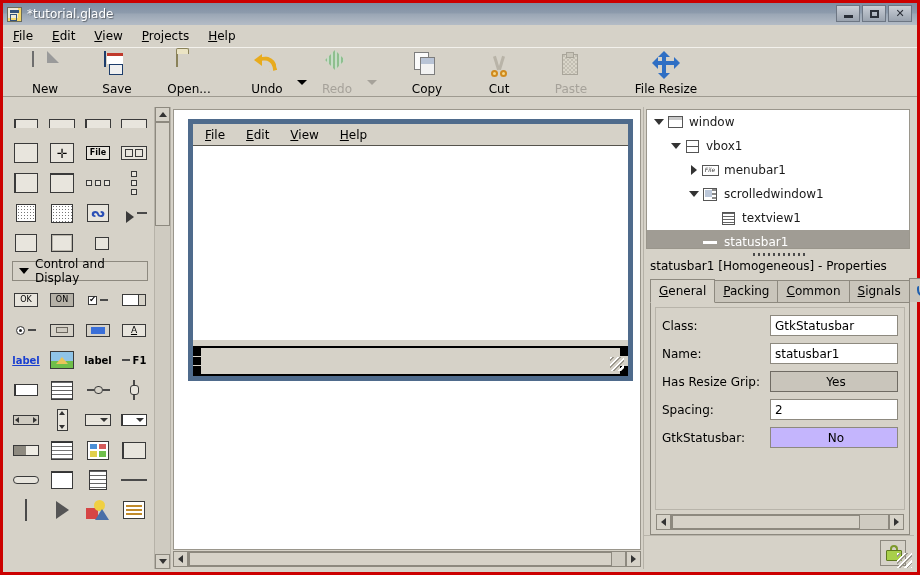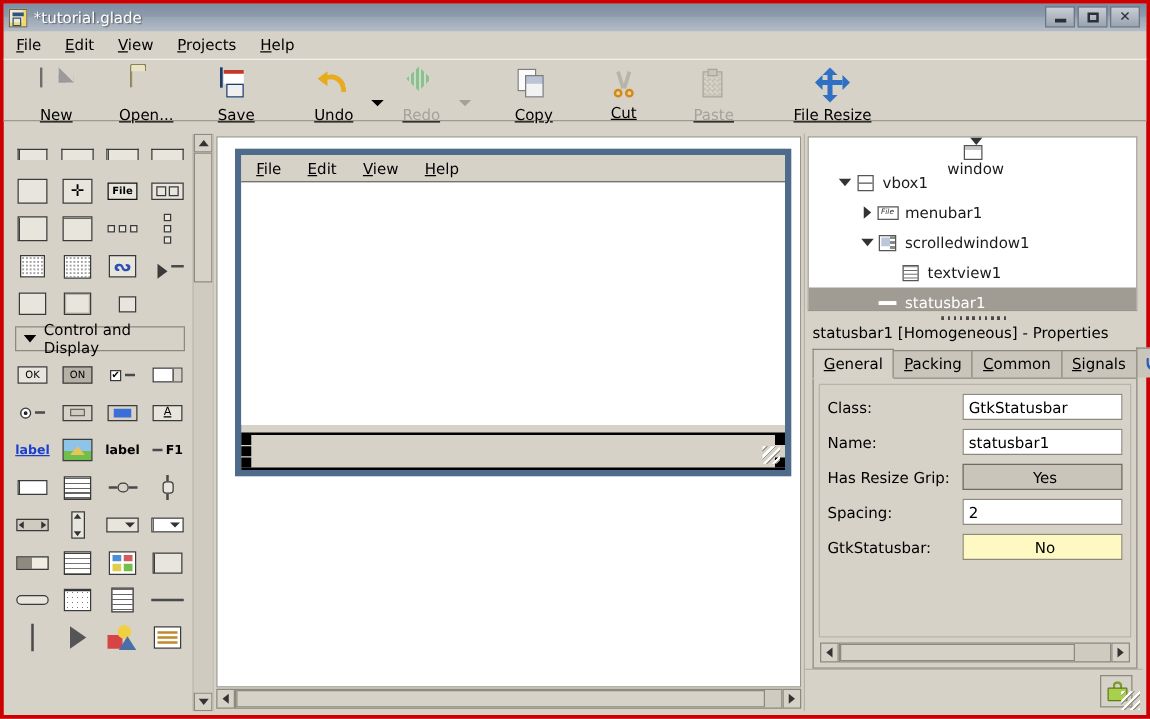--- a/index.html
+++ b/index.html
@@ -61,21 +61,21 @@
     border-bottom:1px solid #d6d2c8;
   }
   #menubar .mi { color:#000; font-size:12px; cursor:default; }
   #menubar .mi u { text-decoration:underline; }
 
   
   #toolbar {
     height:50px; background:#d6d2c8;
     border-top:1px solid #f3f1ec;
     border-bottom:1px solid #9e9a90;
-    display:flex; align-items:flex-start; padding:2px 6px 0 6px;text-decoration:underline;
+    display:flex; align-items:flex-end; padding:2px 6px 0 6px;
   }
   .tbtn {
     width:72px; display:flex; flex-direction:column;
     align-items:center; justify-content:flex-start;
     padding-top:5px; position:relative;
   }
   .tbtn.wide { width:92px; }
   .tbtn .tlabel { font-size:12px; margin-top:4px; color:#000; }
   .tbtn.disabled .tlabel { color:#a6a29a; }
   .tbtn.active {
@@ -262,21 +262,21 @@
   #prop-frame{
     flex:1; border:1px solid #8d897f; margin:0 4px 0 6px; background:#d6d2c8;
     display:flex; flex-direction:column; overflow:hidden;
   }
   #prop-inner{ padding:6px 6px 4px 6px; border:1px solid #b8b4aa; margin:4px; flex:1;}
   .prow{display:flex;align-items:center;height:23px;margin-bottom:5px;}
   .plabel{width:108px;text-align:left;padding-right:6px;font-size:12px;}
   .pvalue{flex:1;height:21px;background:#fff;border:1px solid #8d897f;
      display:flex;align-items:center;padding-left:4px;font-size:12px;}
   .pvalue.btn{background:#c9c5bb;justify-content:center;border:1px solid #6f6b63;}
-  .pvalue.btn2{background:#fef9c3;justify-content:center;border:1px solid #8d897f;}
+  .pvalue.btn2{background:#c4b5fd;justify-content:center;border:1px solid #8d897f;}
   #prop-hsb{height:16px;display:flex;margin:0 5px 4px 5px;}
   #bottom-bar{height:34px;display:flex;align-items:center;justify-content:flex-end;padding-right:8px;border-top:1px solid #b8b4aa;}
   .lock-btn{width:26px;height:26px;background:#d6d2c8;border:1px solid #8d897f;position:relative;}
   .lock-body{position:absolute;left:5px;bottom:4px;width:16px;height:11px;background:#a8d04a;border:1px solid #5f7a1f;border-radius:1px;}
   .lock-sh{position:absolute;left:9px;top:4px;width:8px;height:7px;border:2px solid #7d9a2c;border-bottom:none;border-radius:4px 4px 0 0;}
   #win-grip{
     position:absolute;right:5px;bottom:4px;width:15px;height:15px;
     background:repeating-linear-gradient(135deg,#fff 0 2px,#9a968c 2px 3px,transparent 3px 5px);
   }
 </style>
@@ -308,26 +308,26 @@
     <span class="mi"><u>P</u>rojects</span>
     <span class="mi"><u>H</u>elp</span>
   </div>
 
   <div id="toolbar">
     <div class="tbtn">
       <span class="ico"><span class="ico-new"></span></span>
       <span class="tlabel">New</span>
     </div>
     <div class="tbtn">
+      <span class="ico"><span class="ico-save"></span></span>
+      <span class="tlabel">Save</span>
+    </div>
+    <div class="tbtn">
       <span class="ico"><span class="ico-open"></span></span>
       <span class="tlabel">Open...</span>
-    </div>
-    <div class="tbtn">
-      <span class="ico"><span class="ico-save"></span></span>
-      <span class="tlabel">Save</span>
     </div>
     <div class="tsep"></div>
     <div class="tbtn" style="width:58px">
       <span class="ico"><span class="ico-undo"></span></span>
       <span class="tlabel">Undo</span>
     </div>
     <div class="tarrow">
         <span class="tri-d"></span>
       </div>
     <div class="tbtn disabled dim" style="width:58px">
@@ -651,21 +651,21 @@
           <div class="hsb-thumb" style="left:0;width:97%;"></div>
         </div>
         <div class="hsb-arrow">
             <span class="tri-rt"></span>
           </div>
       </div>
     </div>
 
     <div id="right-panel">
       <div id="tree-box">
-        <div class="tree-row" style="padding-left:5px;flex-direction:column;">
+        <div class="tree-row" style="padding-left:5px;">
           <span class="t-exp">
               <i class="exp-open"></i>
             </span>
           <span class="t-ico">
               <i class="ic-window"></i>
             </span>
           <span>window</span>
         </div>
         <div class="tree-row" style="padding-left:22px;">
           <span class="t-exp">

